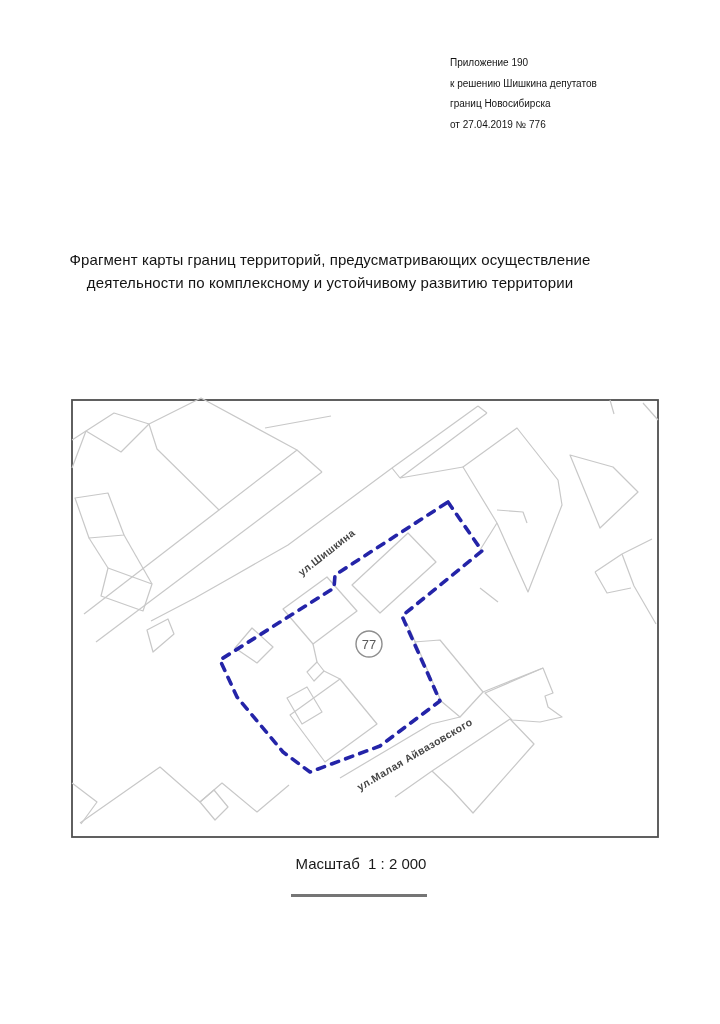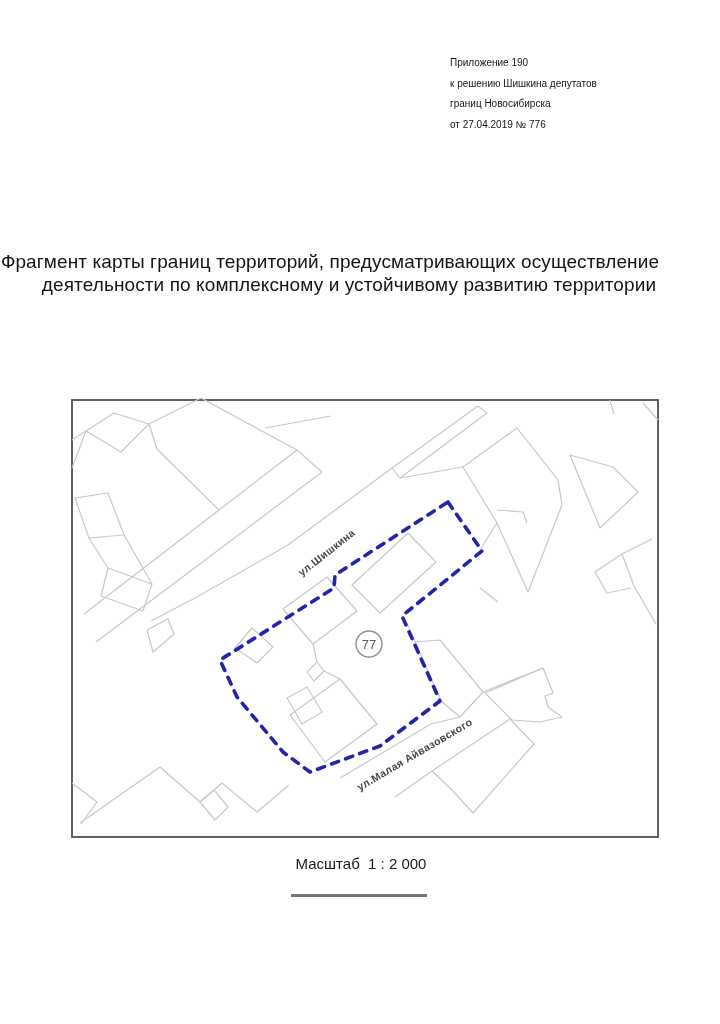--- a/index.html
+++ b/index.html
@@ -14,24 +14,24 @@
     --street-label:#454545;
     --badge:#8e8e8e;
     --badge-text:#5a5a5a;
     --scalebar:#757575;
   }
   .abs{position:absolute;}
   .annex-block{
     left:450px;top:53px;font-size:10px;line-height:20.5px;white-space:nowrap;
   }
   .title-line{
-    left:0;width:660px;text-align:center;font-size:19px;letter-spacing:0.1px;
+    left:0;width:660px;text-align:center;font-size:15px;letter-spacing:0.1px;
   }
   .title-1{top:251px;}
-  .title-2{top:274px;padding-left:19px;}
+  .title-2{top:274px;}
   .territory-row{left:0;top:343px;width:720px;height:30px;}
   .badge{
     position:absolute;left:77px;top:344px;width:25px;height:25px;border-radius:50%;
     border:1.5px solid var(--badge);color:var(--badge-text);
     font-size:12.5px;display:flex;align-items:center;justify-content:center;box-sizing:border-box;
   }
   .territory-desc{
     position:absolute;left:122px;top:349px;font-size:14.5px;color:#333333;white-space:nowrap;
   }
   .scale-text{

